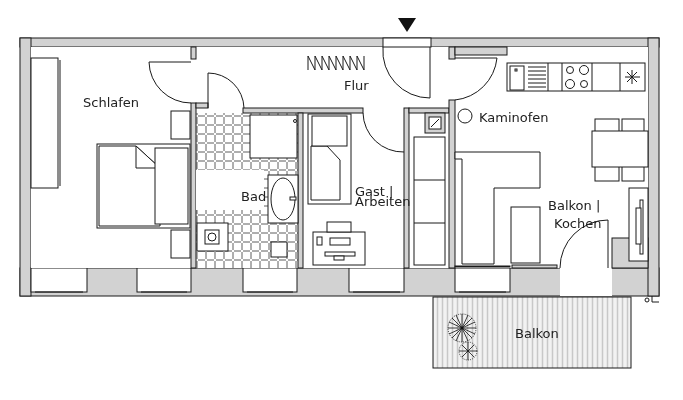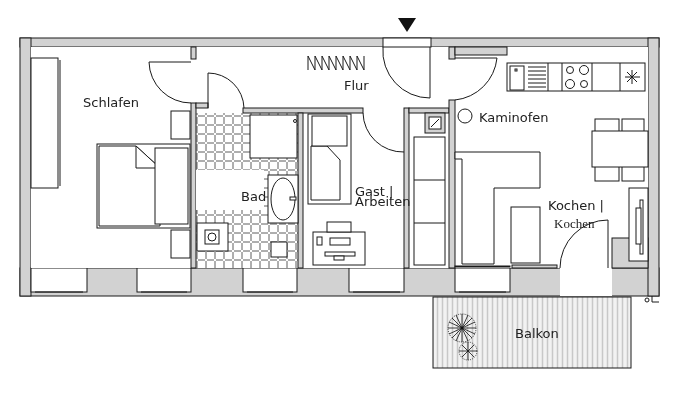--- a/index.html
+++ b/index.html
@@ -172,16 +172,16 @@
     <circle cx="647" cy="300" r="2" fill="#fff" stroke="#1a1a1a"></circle>
     <path d="M652 296 V302 H659" fill="none" stroke="#1a1a1a"></path>
   </g>
 </svg>
 
 <div class="lbl" style="left:83px;top:95px;text-align:right;">Schlafen</div>
 <div class="lbl" style="left:344px;top:78px;">Flur</div>
 <div class="lbl" style="left:212px;top:189px;margin-left:29px;">Bad</div>
 <div class="lbl" style="left:355px;top:176px;margin-top:8px;">Gast |</div>
 <div class="lbl" style="left:355px;top:194px;">Arbeiten</div>
-<div class="lbl" style="left:548px;top:198px;">Kochen |</div>
-<div class="lbl" style="left:554px;top:216px;font-family:Liberation Serif, serif;">Kochen</div>
+<div class="lbl" style="left:548px;top:198px;">Balkon |</div>
+<div class="lbl" style="left:554px;top:216px;">Kochen</div>
 <div class="lbl" style="left:515px;top:326px;text-align:right;">Balkon</div>
 <div class="lbl small" style="left:479px;top:110px;">Kaminofen</div>
 
 </body></html>

